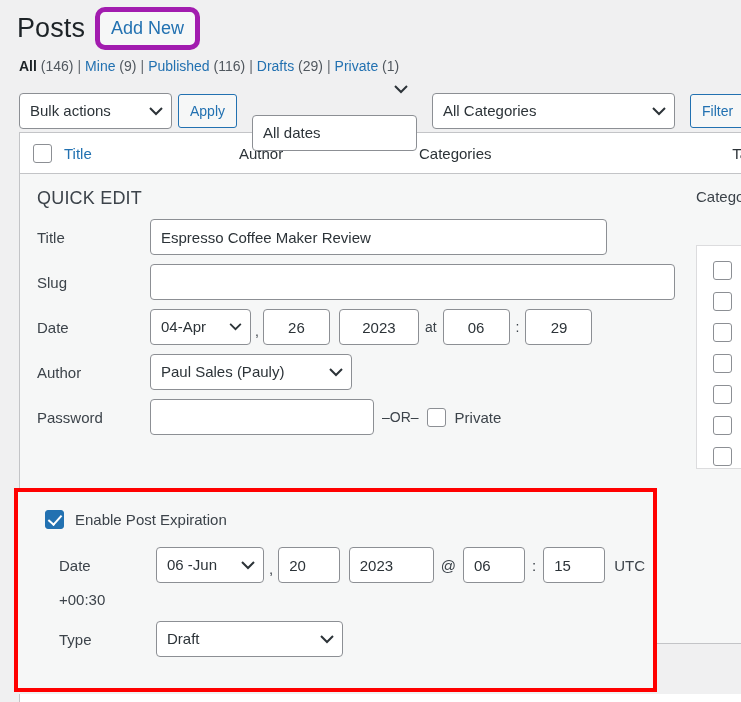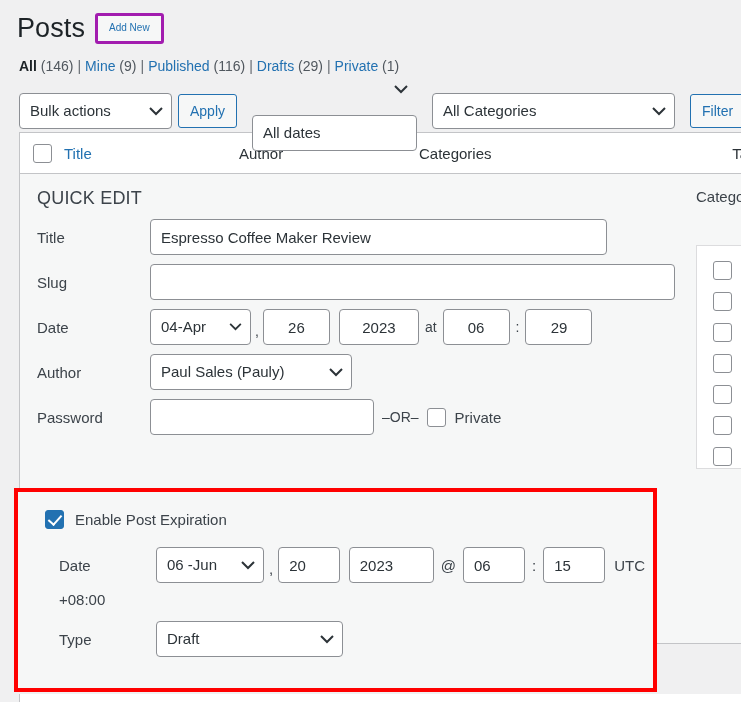--- a/index.html
+++ b/index.html
@@ -32,25 +32,25 @@
   .page-title {
     font-size: 27px;
     font-weight: 400;
     color: #1d2327;
     line-height: 1.3;
     margin: 0;
     letter-spacing: 0.1px;
   }
   .add-new-btn {
     display: inline-block;
-    border: 3px solid #a21caf;
+    border: 5px solid #a21caf;
     background: #f6f7f7;
     color: #2271b1;
-    border-radius: 3px;
-    font-size: 10px;
+    border-radius: 10px;
+    font-size: 18px;
     line-height: 1;
     padding: 7px 11px 8px;
     cursor: pointer;
     white-space: nowrap;
   }
 
   
   .subsubsub {
     padding: 4px 0 0 19px;
     font-size: 14px;
@@ -465,21 +465,21 @@
       <input class="wp-input exp-num" type="text" value="20" style="">
       <span style="width:9px;display:inline-block;"></span>
       <input class="wp-input exp-num-4" type="text" value="2023" style="">
       <span class="exp-sep">@</span>
       <input class="wp-input exp-num" type="text" value="06" style="">
       <span class="exp-sep">:</span>
       <input class="wp-input exp-num" type="text" value="15" style="">
       <span class="utc-txt">UTC</span>
     </div>
 
-    <div class="offset-txt">+08:00</div>
+    <div class="offset-txt">+00:30</div>
 
     <div class="exp-row">
       <span class="lbl">Type</span>
       <span class="sel-wrap">
         <span class="fake-select exp-type-sel" style="display:inline-block;">Draft</span>
         <span class="chev">
           <svg width="14" height="9" viewBox="0 0 14 9">
               <path d="M1 1 L7 7 L13 1" stroke="#2c3338" stroke-width="2" fill="none"></path>
             </svg>
         </span>

